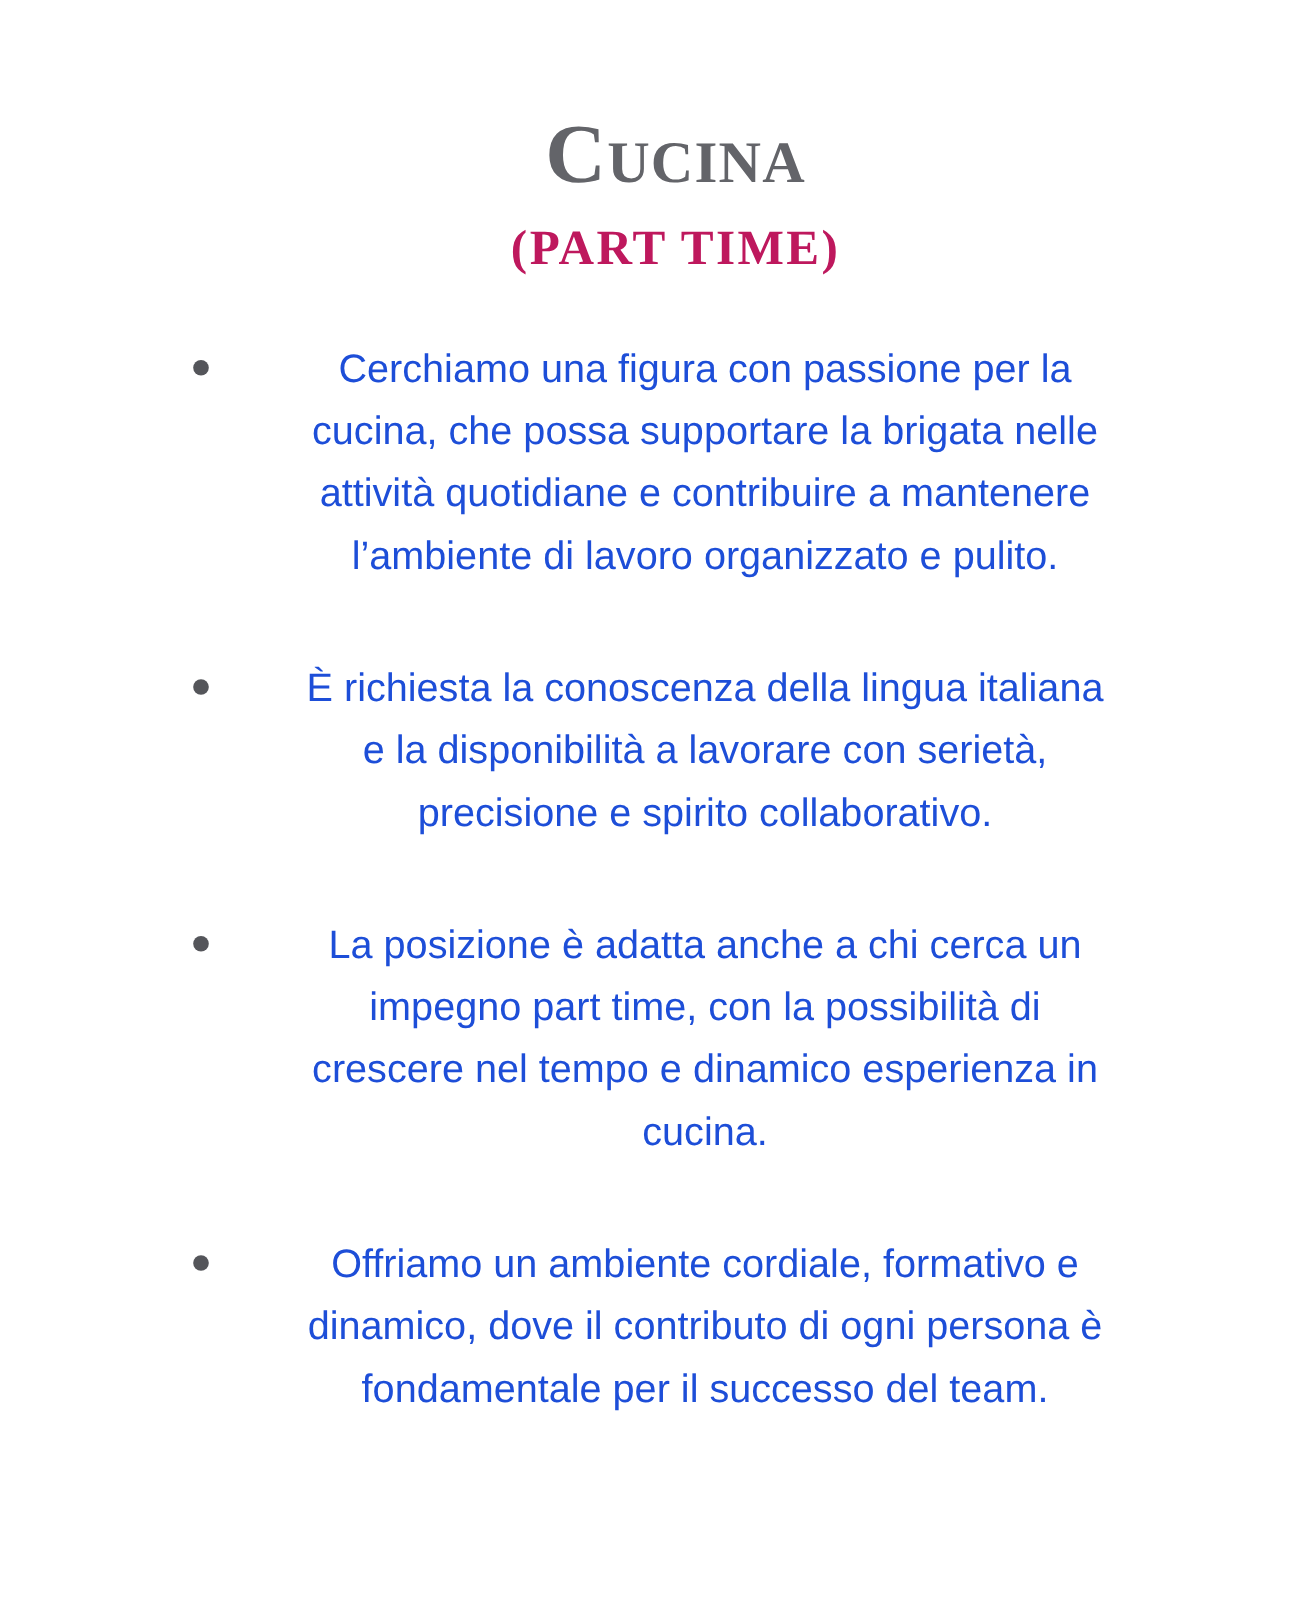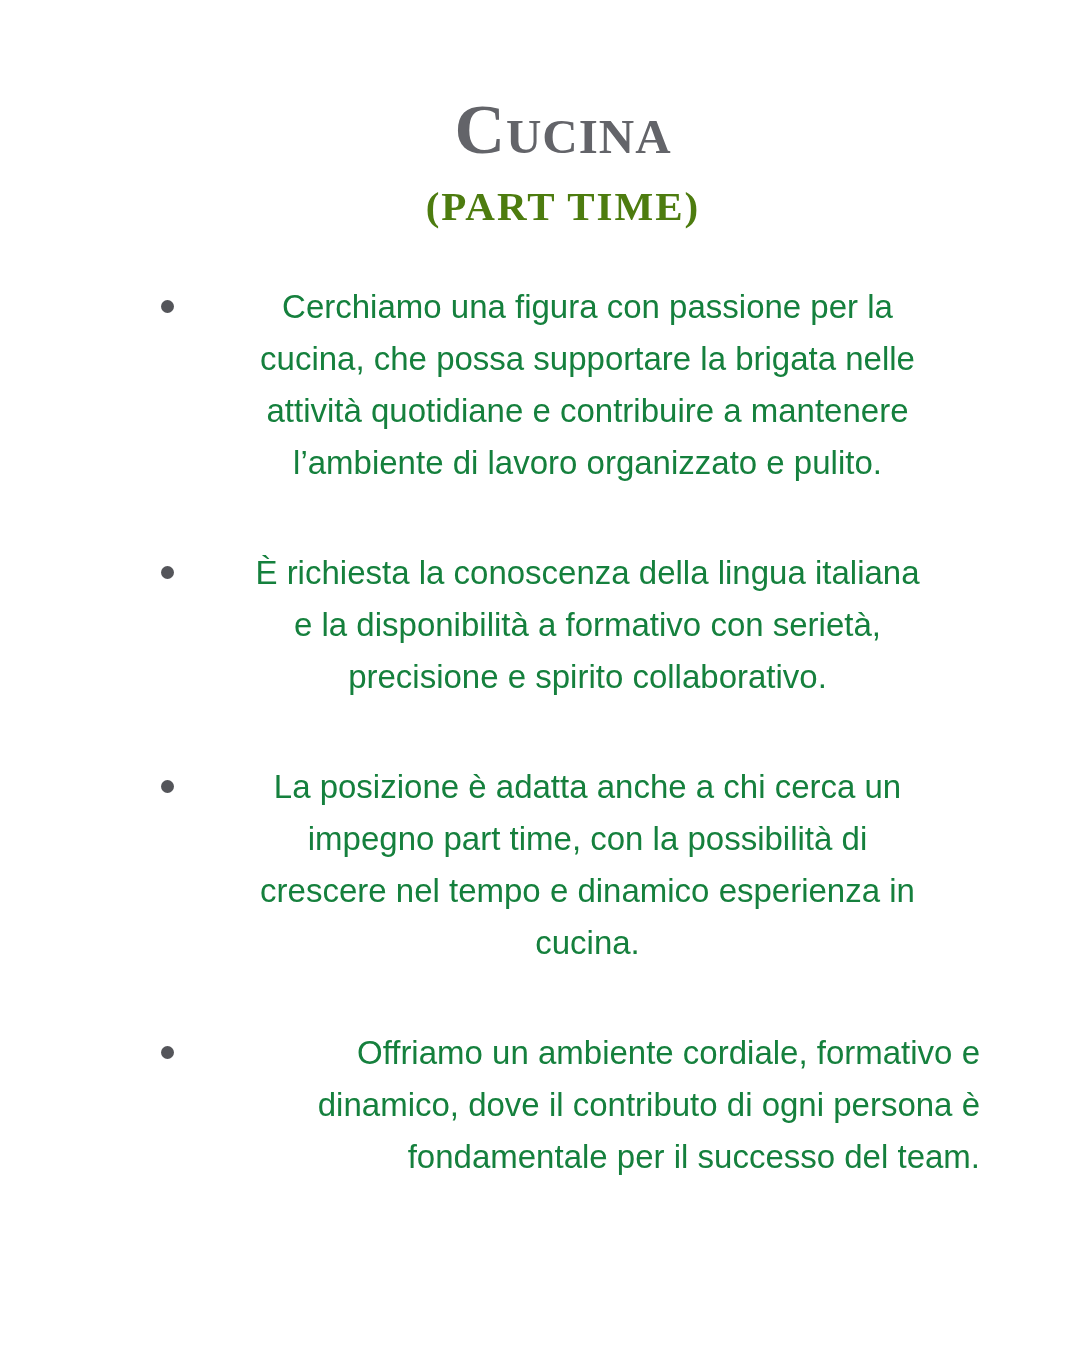--- a/index.html
+++ b/index.html
@@ -33,37 +33,37 @@
     line-height: 87px;
     letter-spacing: 1px;
   }
   .subtitle {
     font-family: "Liberation Serif", serif;
     font-weight: 700;
     text-transform: uppercase;
     font-size: 41px;
     line-height: 66px;
     letter-spacing: 2px;
-    color: #4d7c0f;
+    color: #be185d;
   }
   
   .bullets {
     list-style: none;
     margin: 42px 0 0 0;
     padding: 0 100px 0 195px;    
   }
   .bullet-item {
     position: relative;
     text-align: center;
     font-size: 33px;
     line-height: 52px;
-    color: #15803d;
+    color: #1d4ed8;
     margin-bottom: 58px;
   }
-  .bullet-item:last-child { margin-bottom: 0; text-align: right; }
+  .bullet-item:last-child { margin-bottom: 0; }
   .dot {
     position: absolute;
     left: -34px;
     top: 19px;
     width: 13px;
     height: 13px;
     border-radius: 50%;
     background: #54555a;
   }
   .li-text {
@@ -87,21 +87,21 @@
     <li class="bullet-item">
       <span class="dot"></span>
       <span class="li-text">Cerchiamo una figura con passione per la
 cucina, che possa supportare la brigata nelle
 attività quotidiane e contribuire a mantenere
 l’ambiente di lavoro organizzato e pulito.</span>
     </li>
     <li class="bullet-item">
       <span class="dot"></span>
       <span class="li-text">È richiesta la conoscenza della lingua italiana
-e la disponibilità a formativo con serietà,
+e la disponibilità a lavorare con serietà,
 precisione e spirito collaborativo.</span>
     </li>
     <li class="bullet-item">
       <span class="dot"></span>
       <span class="li-text">La posizione è adatta anche a chi cerca un
 impegno part time, con la possibilità di
 crescere nel tempo e dinamico esperienza in
 cucina.</span>
     </li>
     <li class="bullet-item">

